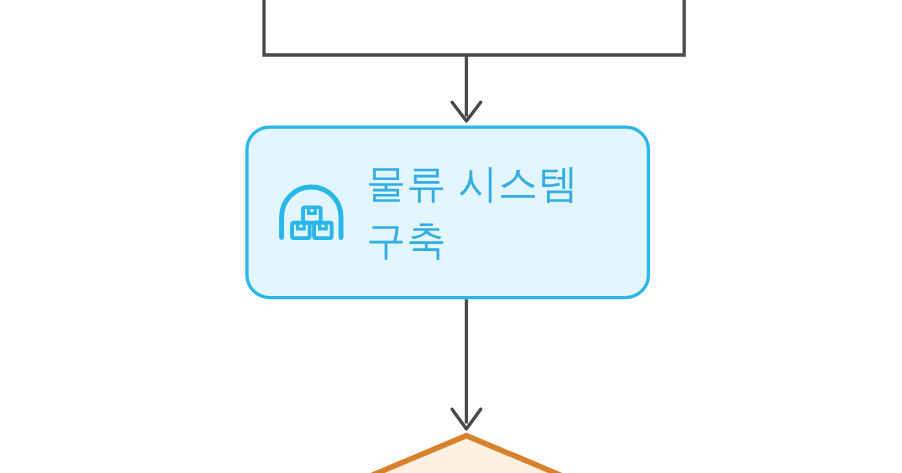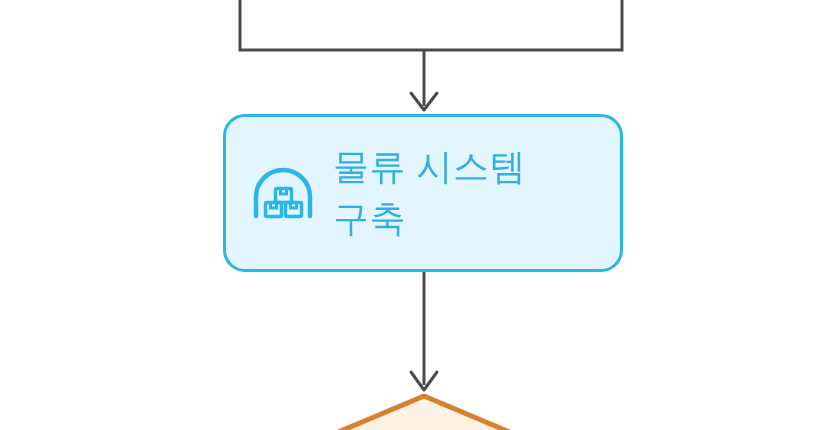--- a/index.html
+++ b/index.html
@@ -25,21 +25,21 @@
     top: 0;
     width: 820px;
     height: 430px;
     display: block;
   }
   
   .node-process {
     position: absolute;
     left: 223px;
     top: 114px;
-    width: 400px;
+    width: 368px;
     height: 158px;
     box-sizing: border-box;
     background: #e4f6fd;
     border: 3px solid #29b6e8;
     border-radius: 22px;
     display: flex;
     align-items: center;
     justify-content: flex-start;
     padding: 0 10px 0 25px;
   }

